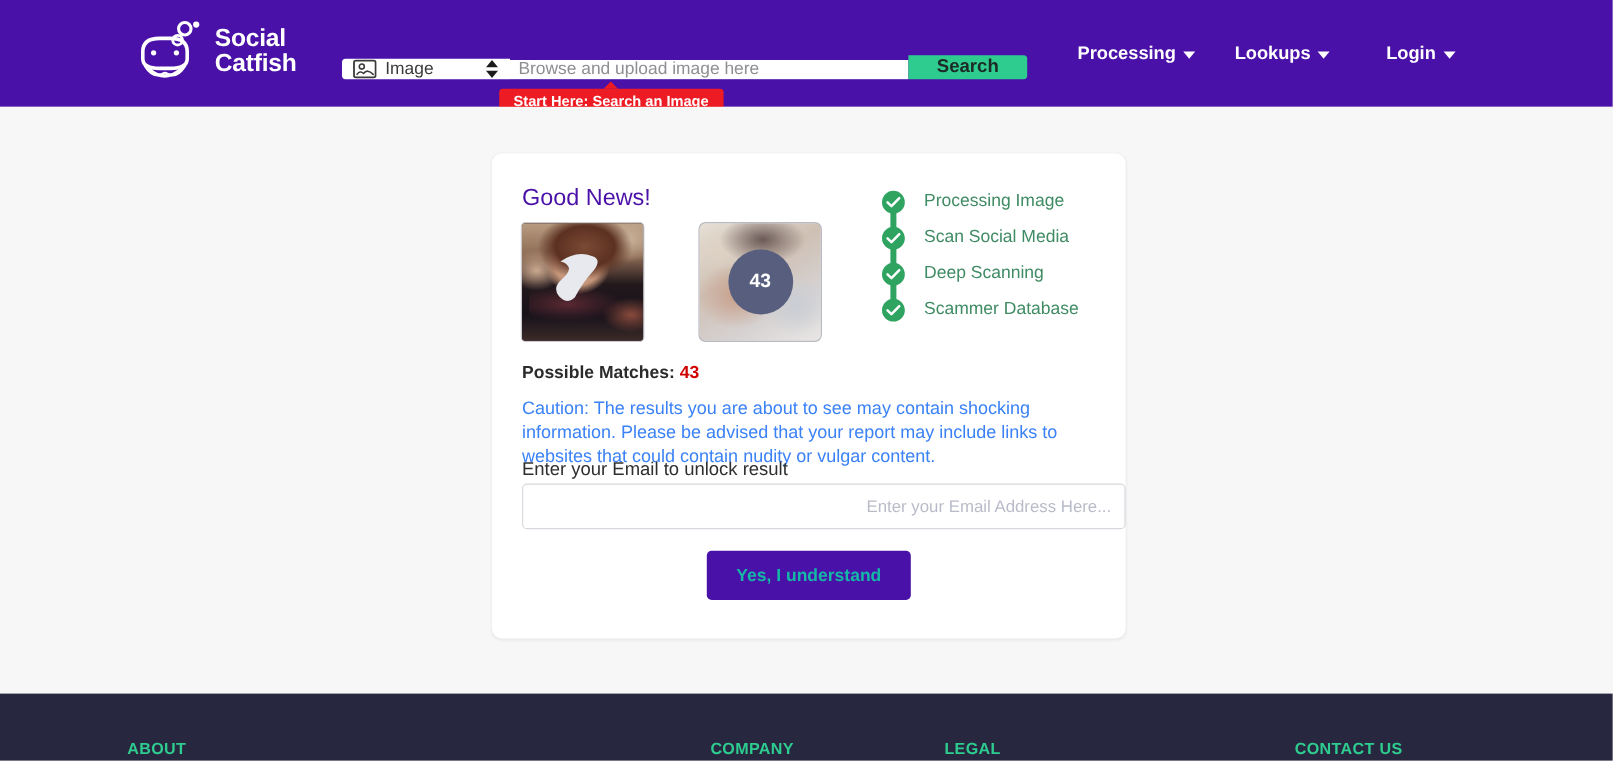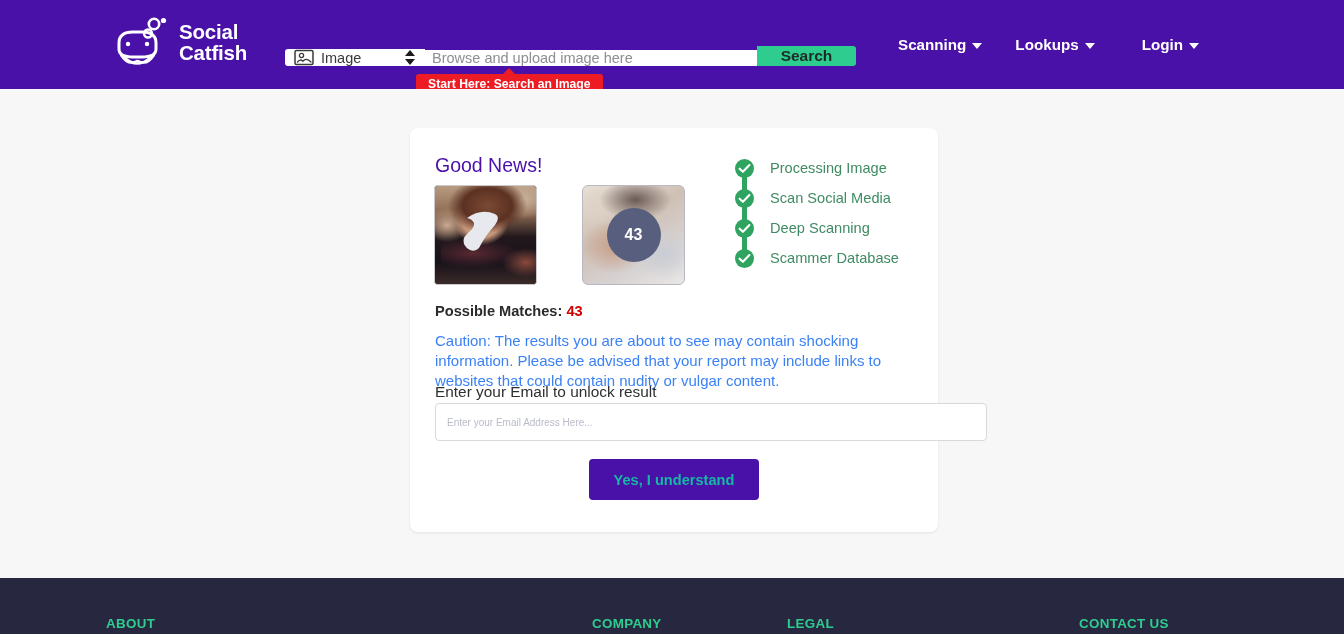--- a/index.html
+++ b/index.html
@@ -307,30 +307,31 @@
     position: absolute;
     left: 25px;
     top: 255px;
     font-size: 15.4px;
     color: #2f2f2f;
   }
   .email-input {
     position: absolute;
     left: 25px;
     top: 275px;
-    width: 552px;
+    width: 503px;
     height: 38px;
     border: 1px solid #d8d8de;
     border-radius: 4px;
     outline: none;
     padding: 0 11px;
     font-family: "Liberation Sans", sans-serif;
-    font-size: 10px;
+    font-size: 14px;
     color: #333;
     background: #fff;
+    text-align: right;
   }
   .email-input::placeholder { color: #b9bcc8; }
 
   .understand-btn {
     position: absolute;
     left: 179px;
     top: 331px;
     width: 170px;
     height: 41px;
     background: #4a11a8;
@@ -404,21 +405,21 @@
       </span>
     </div>
     <input class="sb-input" type="text" placeholder="Browse and upload image here" style="">
     <button class="sb-search">Search</button>
   </div>
 
   <div class="start-here">Start Here: Search an Image</div>
 
   <div class="nav">
     <div class="nav-item">
-      <span>Scanning</span>
+      <span>Processing</span>
       <span class="caret"></span>
     </div>
     <div class="nav-gap-a"></div>
     <div class="nav-item">
       <span>Lookups</span>
       <span class="caret"></span>
     </div>
     <div class="nav-gap-b"></div>
     <div class="nav-item">
       <span>Login</span>

